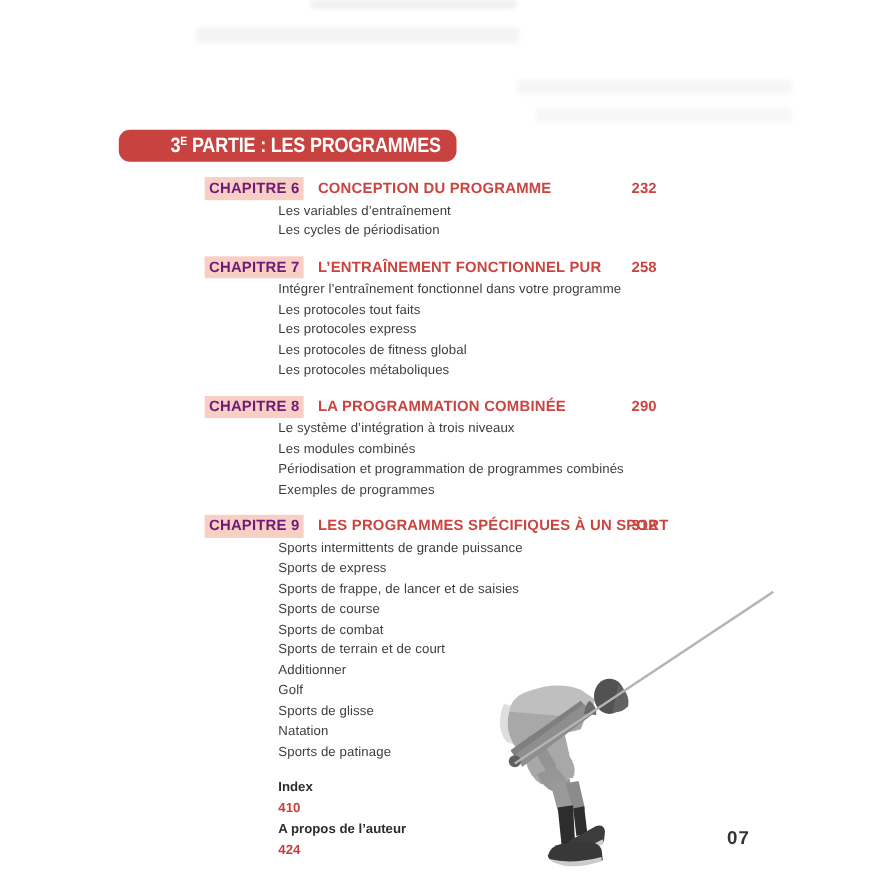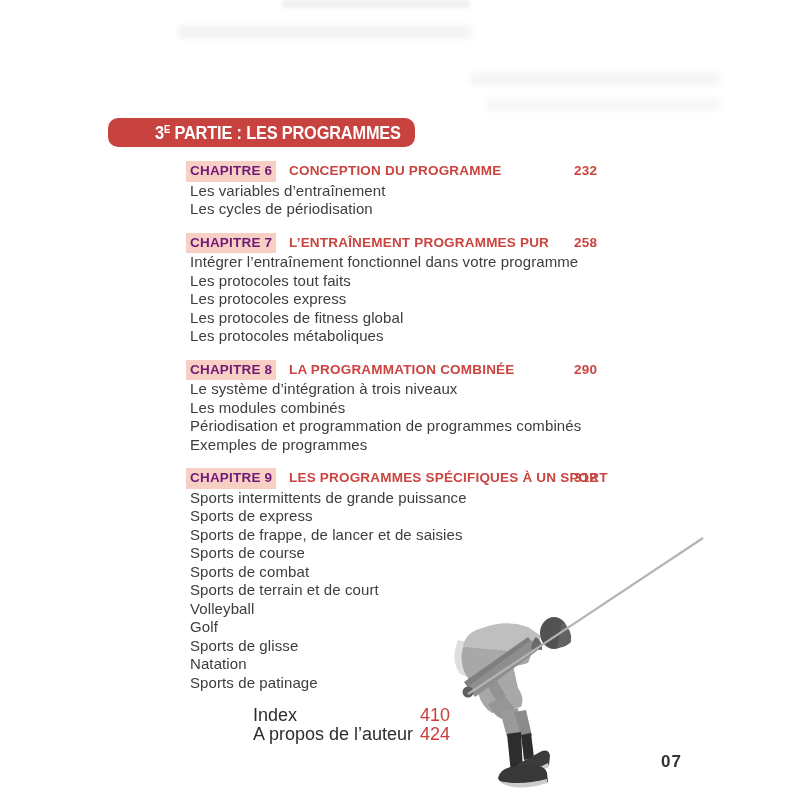--- a/index.html
+++ b/index.html
@@ -43,29 +43,29 @@
     color: #ca4440; letter-spacing: 0.2px; white-space: nowrap;
   }
   .ch-label-cell { width: 99px; flex: none; }
   .ch-label {
     display: inline-block; background: #f7cfc5;
     padding: 1px 4px; margin-left: -4px; color: #701a75;
   }
   .ch-title-cell { width: 285px; flex: none; }
   .ch-page-cell { flex: none; width: 28px; }
   .ch-item {
-    line-height: 18.5px;
-    font-size: 15px; color: #3d3d3d; letter-spacing: 0.1px; white-space: nowrap;
+    margin-left: 63px; line-height: 18.5px;
+    font-size: 12px; color: #3d3d3d; letter-spacing: 0.1px; white-space: nowrap;
   }
 
   
   .toc-footer { margin-top: 12px; }
   .footer-row {
     display: flex; padding-left: 63px; line-height: 19px;
-    font-size: 18px; font-weight: normal; white-space: nowrap;
+    font-size: 12px; font-weight: bold; white-space: nowrap; flex-direction: column;
   }
   .footer-label { width: 167px; flex: none; color: #2d2d2d; }
   .footer-page { color: #c8403e; }
 
   
   .folio {
     position: absolute; left: 661px; top: 752px;
     font-size: 17px; font-weight: bold; color: #333333; letter-spacing: 1px;
   }
 
@@ -97,21 +97,21 @@
     </div>
     <div>
             <div class="ch-item">Les variables d’entraînement</div>
             <div class="ch-item">Les cycles de périodisation</div>
           </div>
   </div>
 
   <div class="chapter">
     <div class="ch-head">
       <span class="ch-label-cell"><span class="ch-label">CHAPITRE 7</span></span>
-      <span class="ch-title-cell">L’ENTRAÎNEMENT PROGRAMMES PUR</span>
+      <span class="ch-title-cell">L’ENTRAÎNEMENT FONCTIONNEL PUR</span>
       <span class="ch-page-cell">258</span>
     </div>
     <div>
             <div class="ch-item">Intégrer l’entraînement fonctionnel dans votre programme</div>
             <div class="ch-item">Les protocoles tout faits</div>
             <div class="ch-item">Les protocoles express</div>
             <div class="ch-item">Les protocoles de fitness global</div>
             <div class="ch-item">Les protocoles métaboliques</div>
           </div>
   </div>
@@ -136,21 +136,21 @@
       <span class="ch-title-cell">LES PROGRAMMES SPÉCIFIQUES À UN SPORT</span>
       <span class="ch-page-cell">312</span>
     </div>
     <div>
             <div class="ch-item">Sports intermittents de grande puissance</div>
             <div class="ch-item">Sports de express</div>
             <div class="ch-item">Sports de frappe, de lancer et de saisies</div>
             <div class="ch-item">Sports de course</div>
             <div class="ch-item">Sports de combat</div>
             <div class="ch-item">Sports de terrain et de court</div>
-            <div class="ch-item">Volleyball</div>
+            <div class="ch-item">Additionner</div>
             <div class="ch-item">Golf</div>
             <div class="ch-item">Sports de glisse</div>
             <div class="ch-item">Natation</div>
             <div class="ch-item">Sports de patinage</div>
           </div>
   </div>
 </div>
 
     <div class="toc-footer">
       <div class="footer-row">

